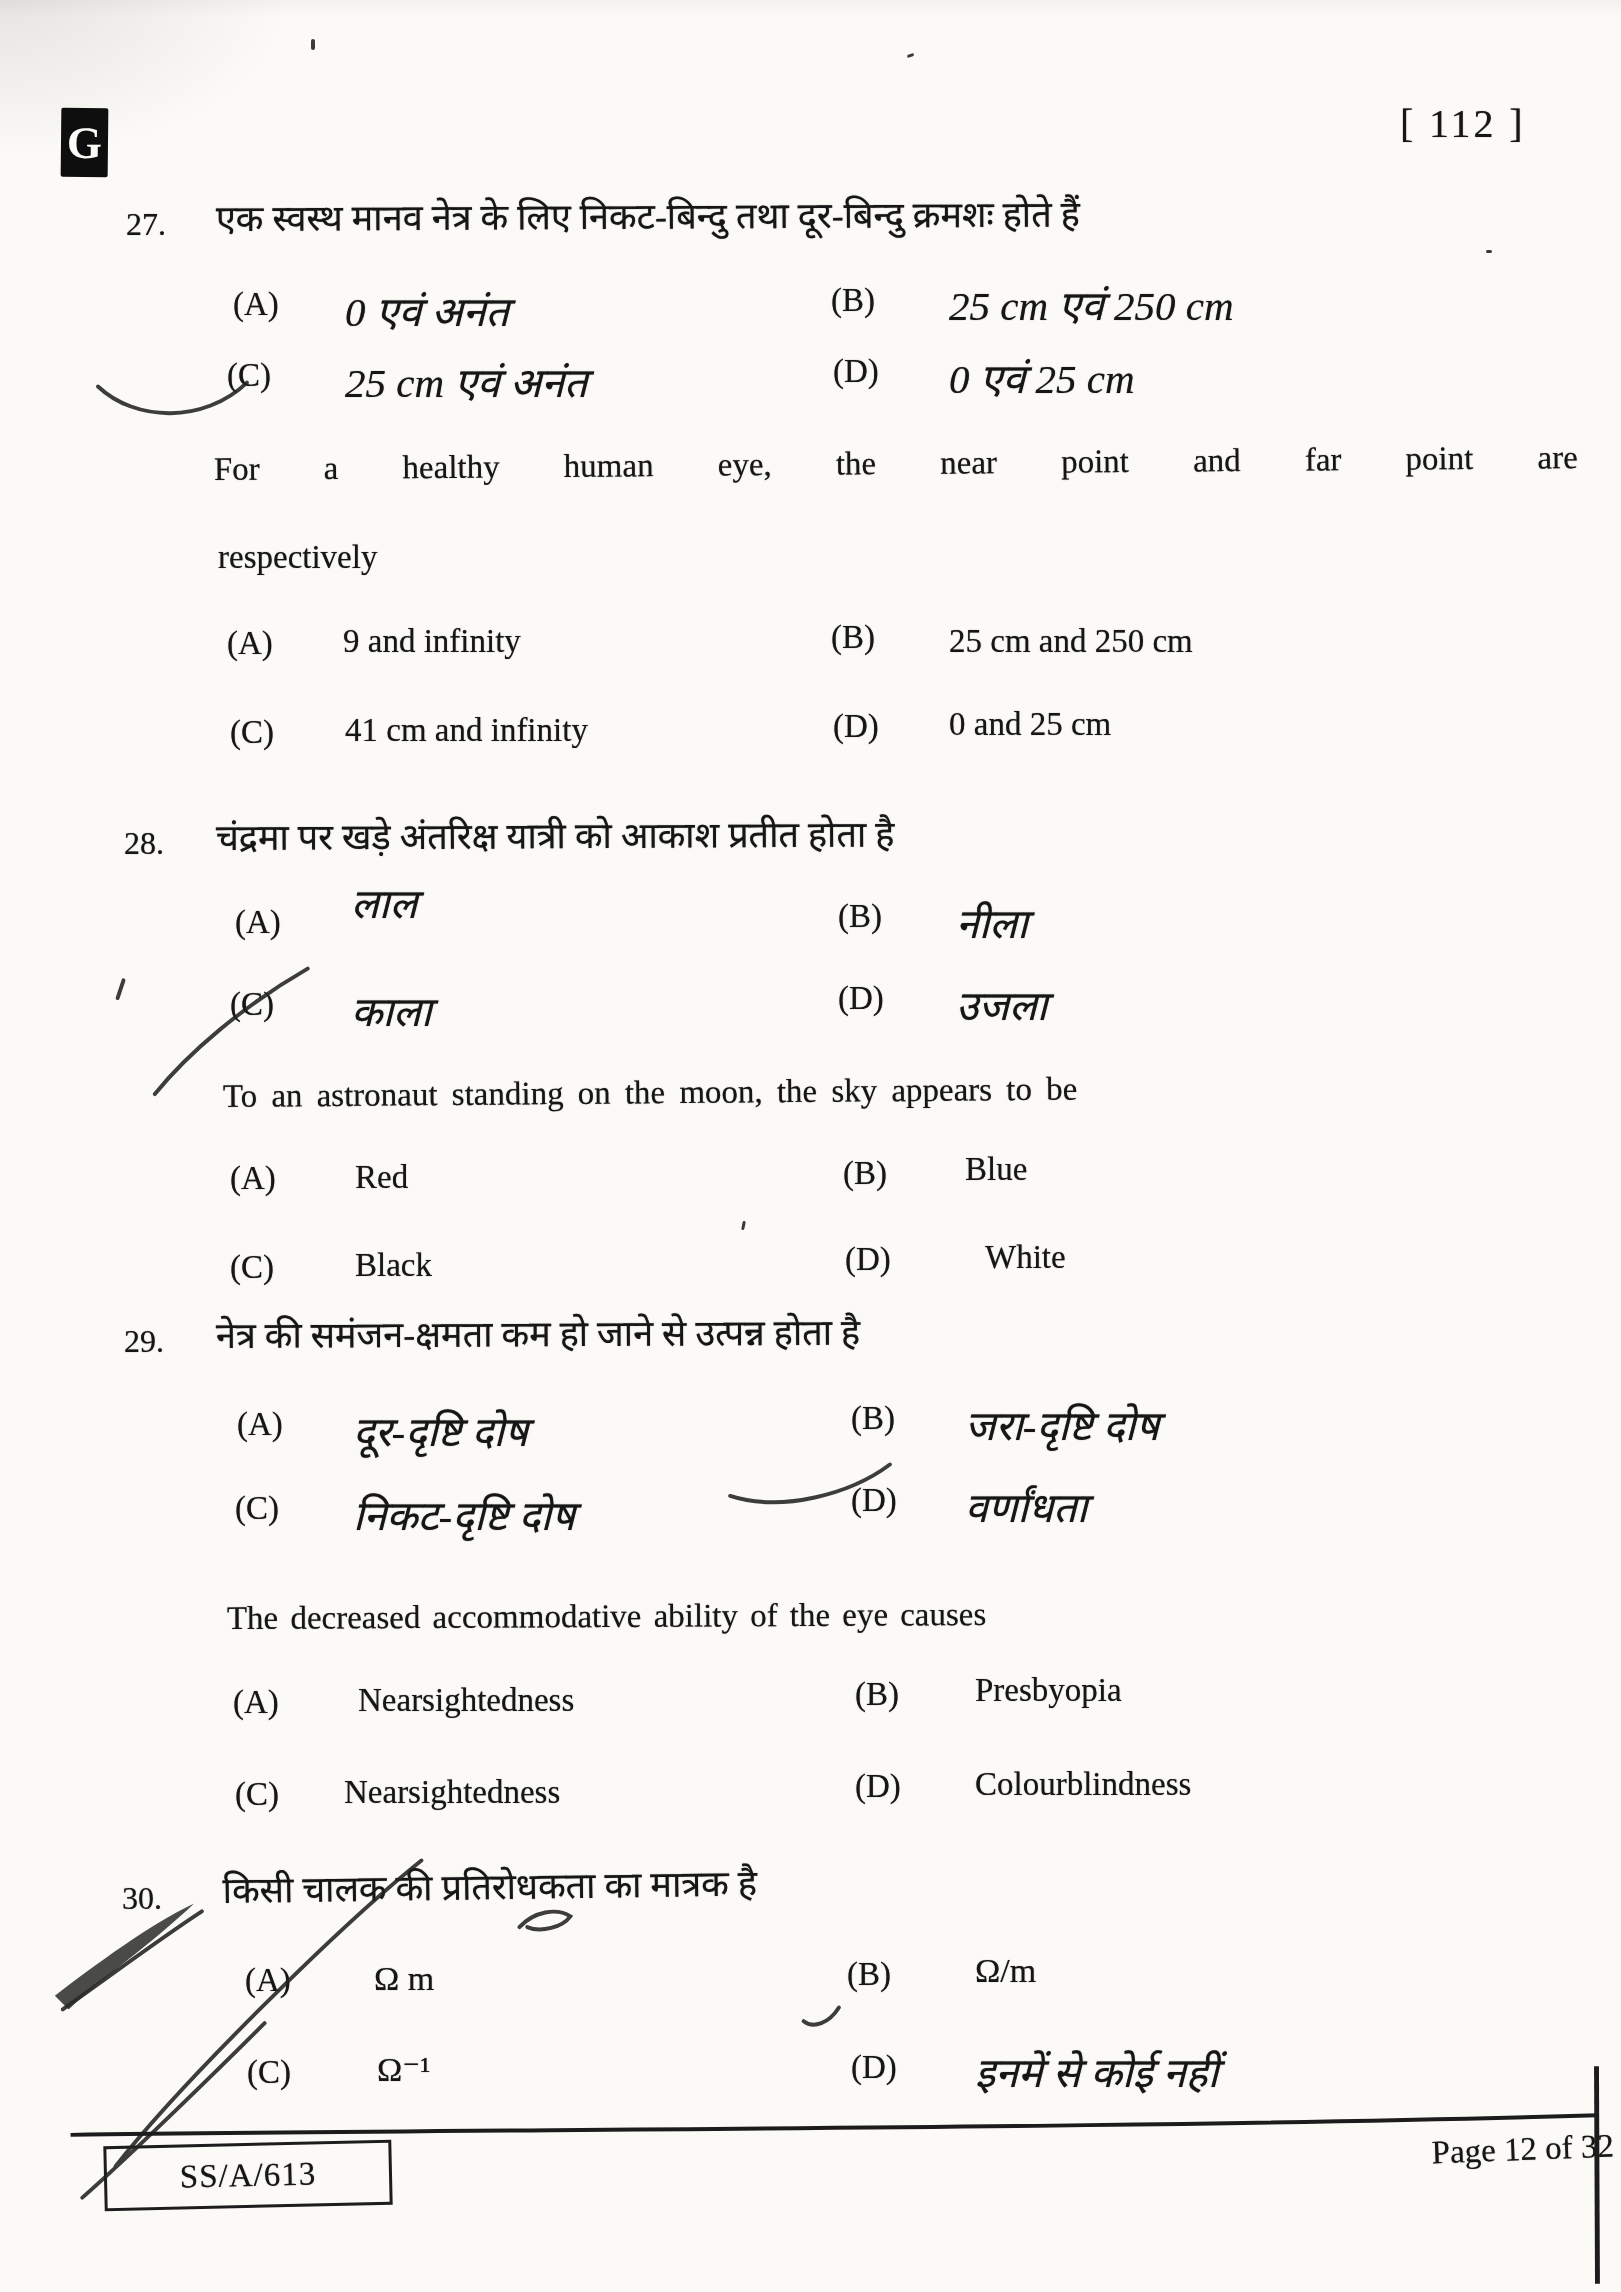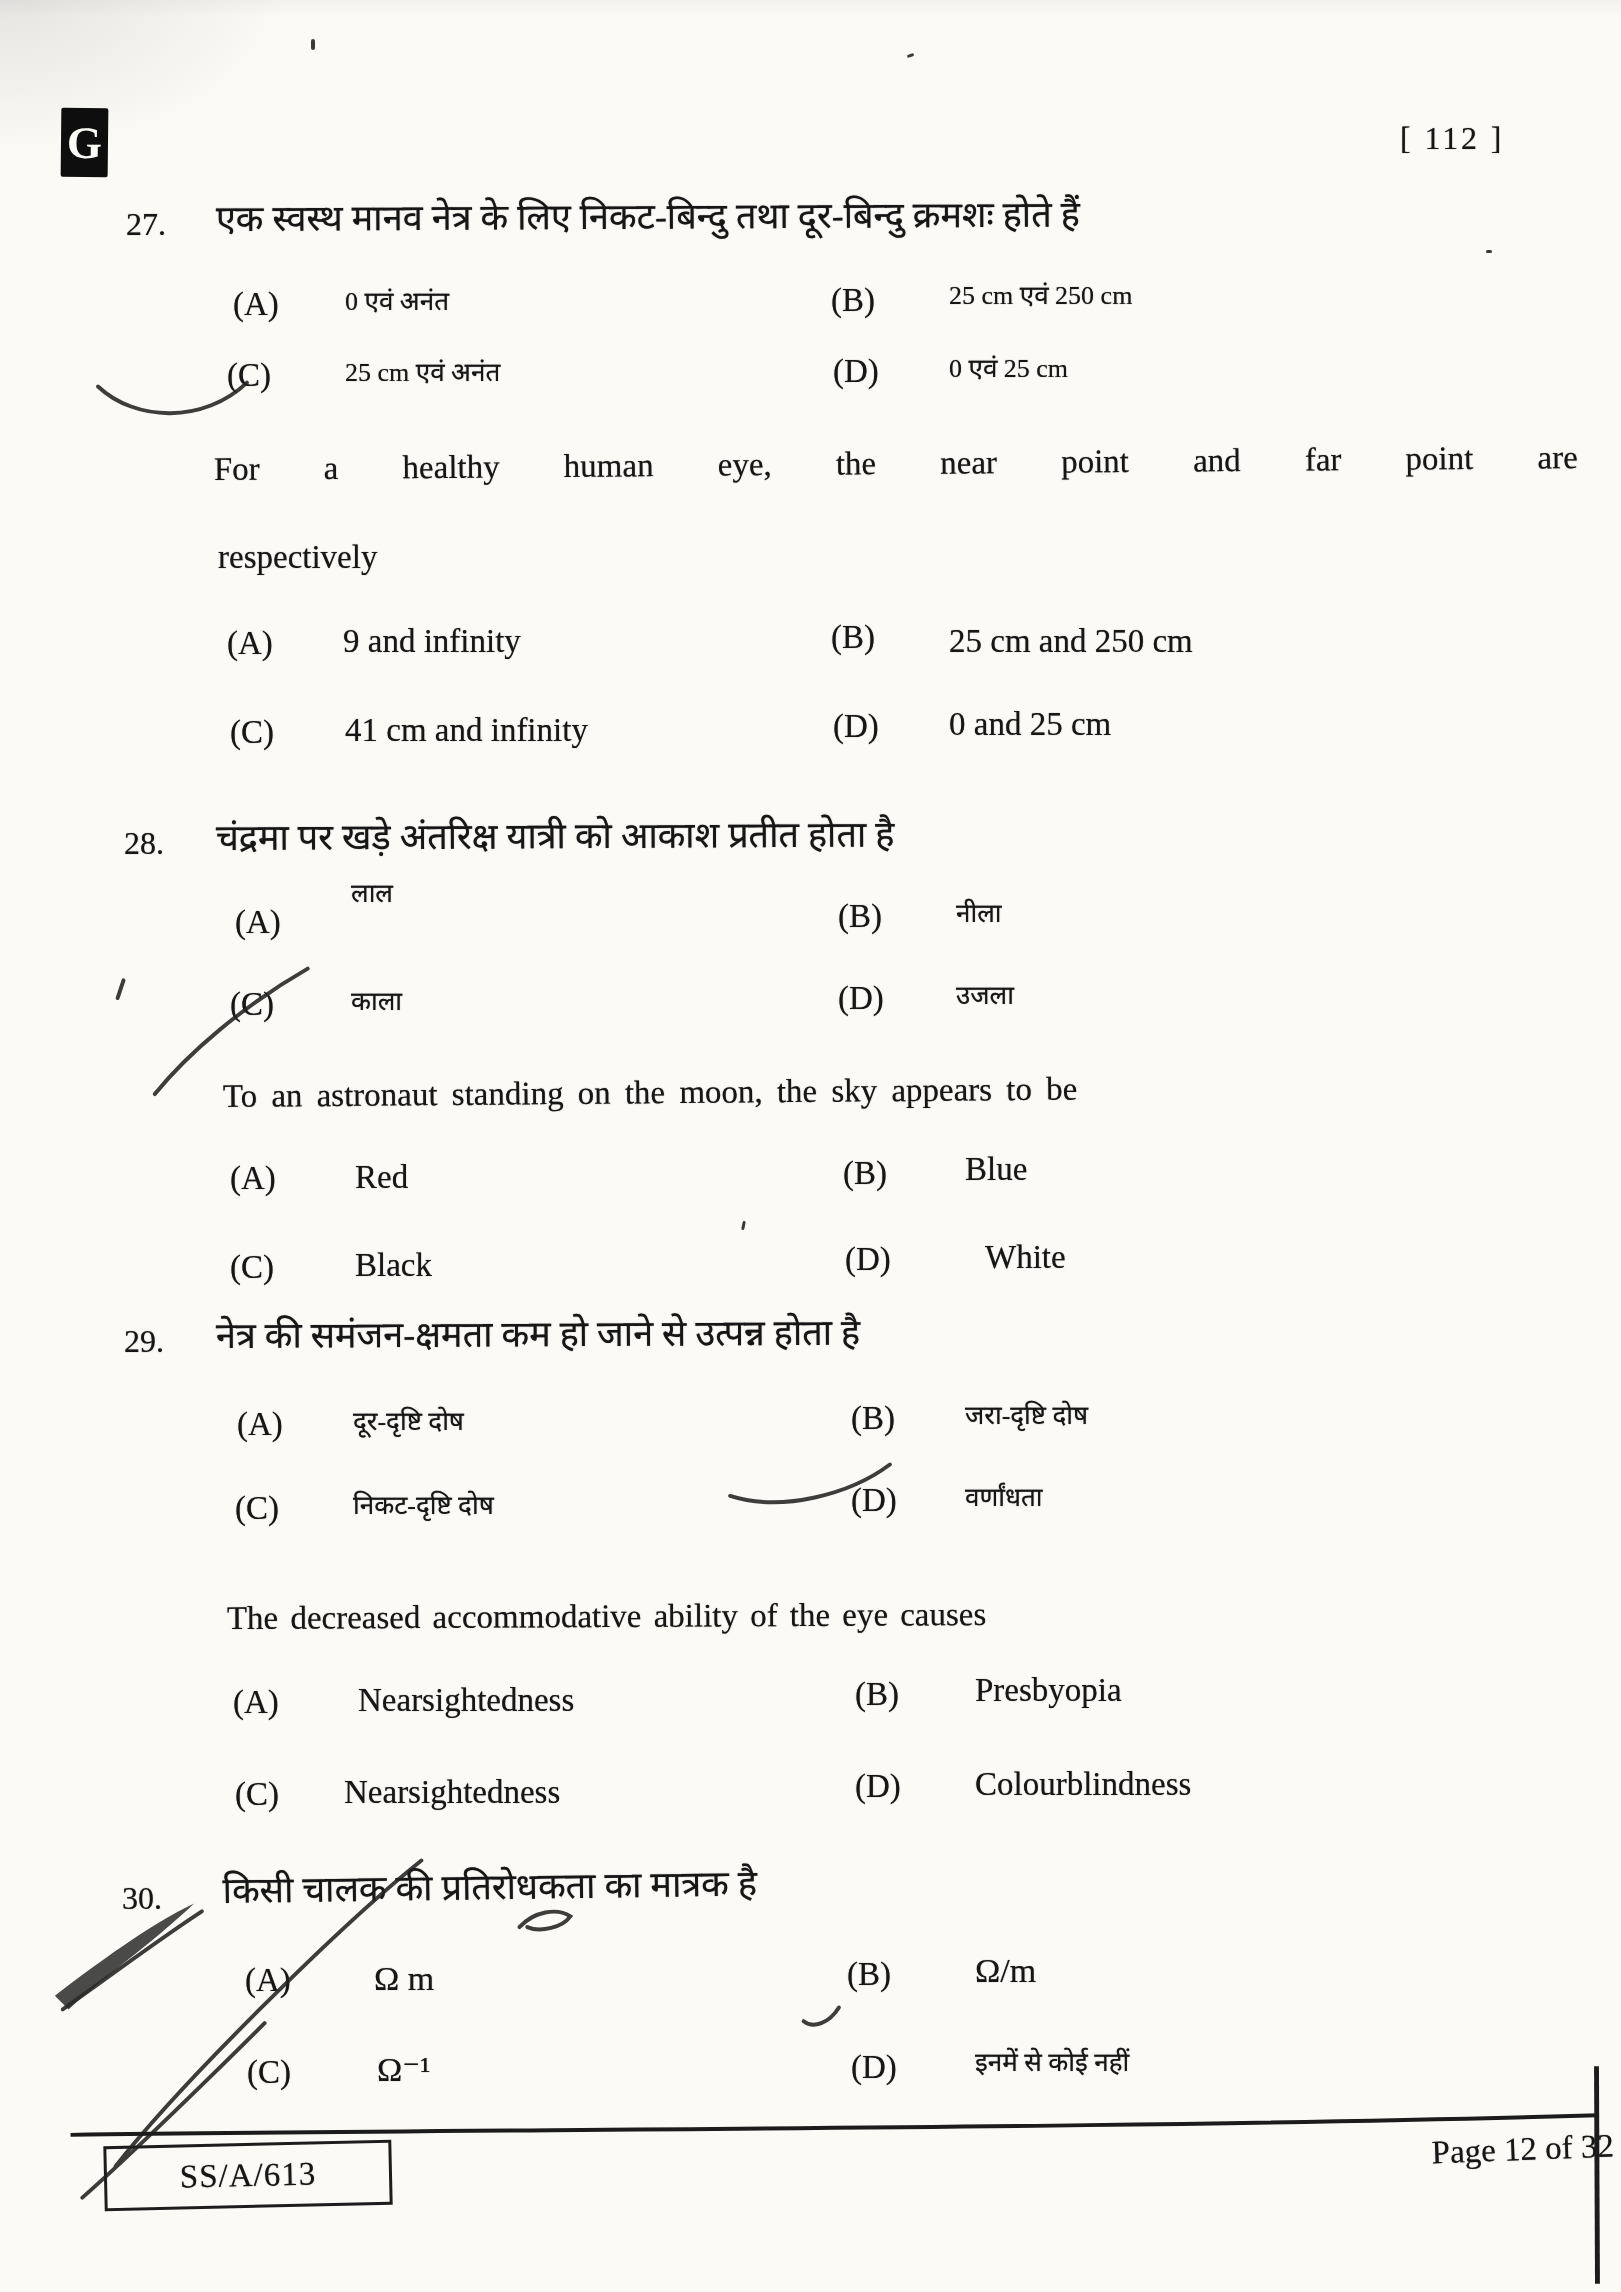--- a/index.html
+++ b/index.html
@@ -19,28 +19,28 @@
   .scan{text-shadow:0 0 1px rgba(25,25,25,.65);}
   
   .g-badge{
     left:61px;top:108px;width:47px;height:69px;
     background:#0e0e0e;color:#fbfbf8;
     font-size:45px;font-weight:bold;
     display:flex;align-items:center;justify-content:center;
     transform:rotate(.6deg);
     border-radius:2px;
   }
-  .page-marker{left:1400px;top:120px;width:196px;font-size:32px;letter-spacing:2.9px;}
+  .page-marker{left:1400px;top:100px;width:196px;font-size:40px;letter-spacing:2.9px;}
   
   .qnum{font-size:32px;width:78px;text-align:right;}
   .stem-hi{font-size:36px;line-height:1.3;font-family:"Liberation Serif","DejaVu Serif",serif;}
   .stem-en{font-size:33px;line-height:1.35;}
   .just{text-align:justify;text-align-last:justify;}
   .opt-label{font-size:33px;}
-  .opt-hi{font-size:26px;}
+  .opt-hi{font-size:41px;font-style:italic;}
   .opt-en{font-size:33px;}
   .sup{font-size:34px;}
   .r03{transform:rotate(-.3deg);transform-origin:left bottom;}
   .r05{transform:rotate(-.5deg);transform-origin:left bottom;}
   .r08{transform:rotate(-.8deg);transform-origin:left bottom;}
   
   .code-box{
     left:104px;top:2143px;width:282px;height:59px;
     border:3.4px solid #1d1d1d;
     transform:rotate(-1.3deg);

